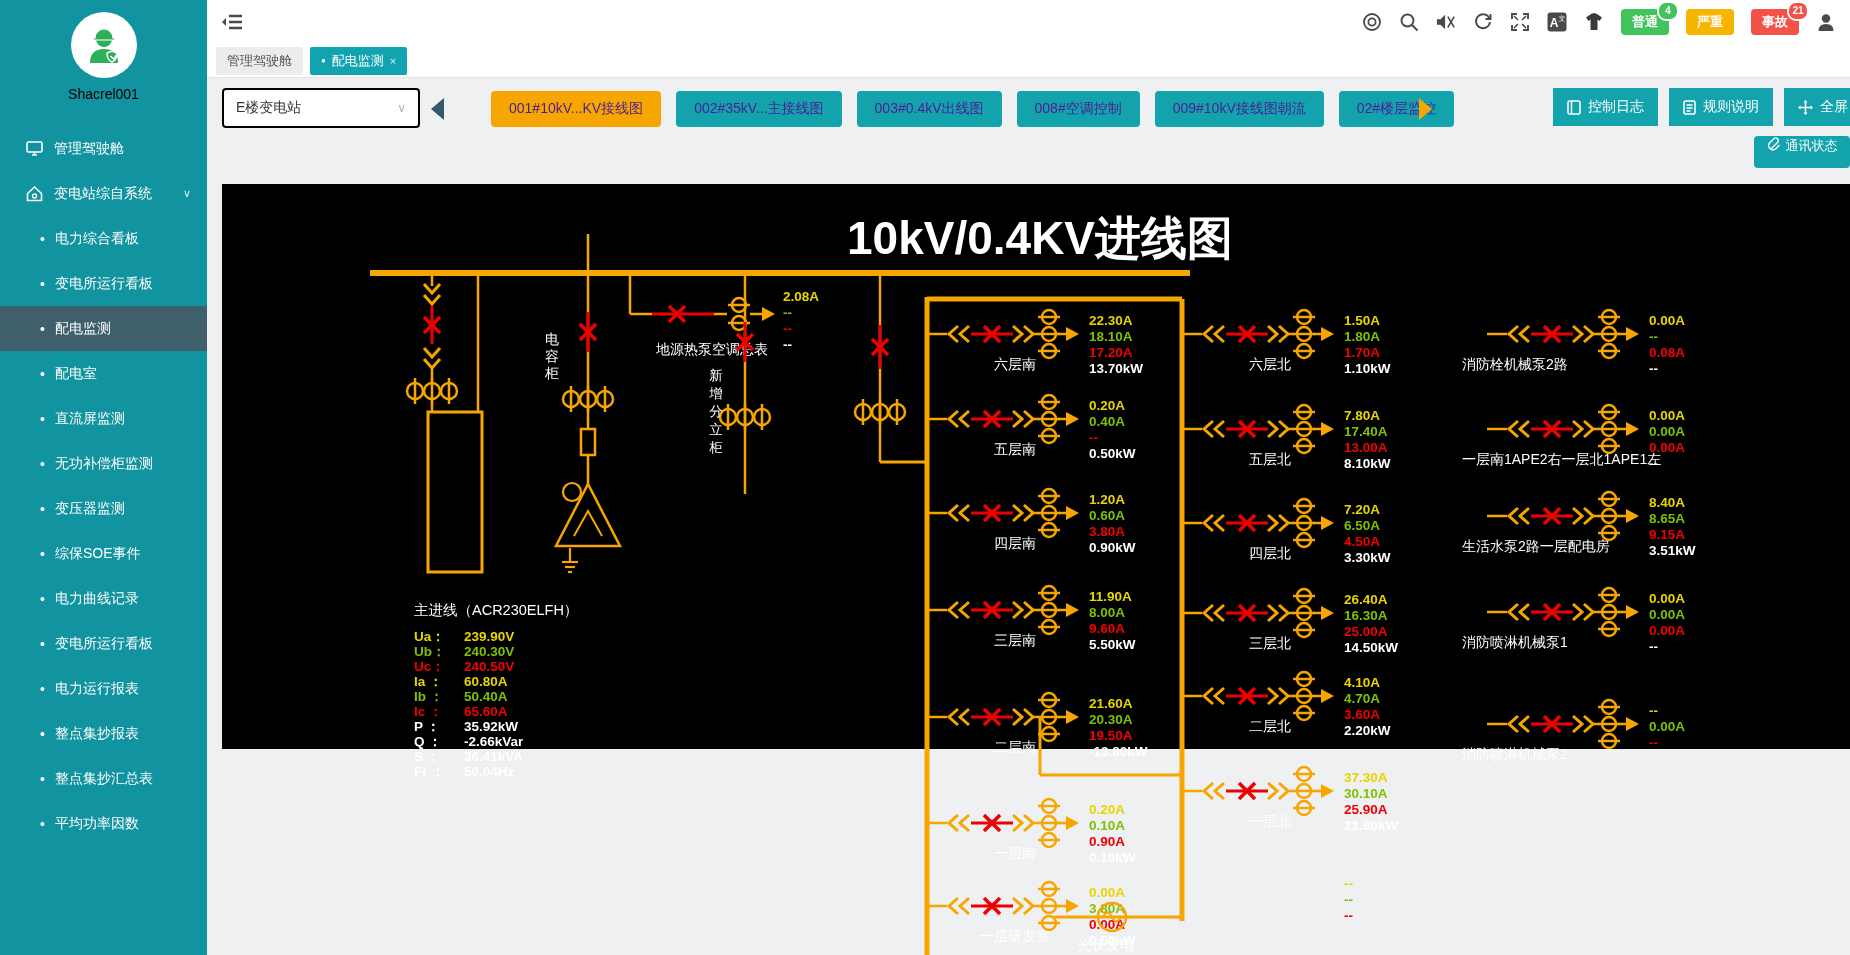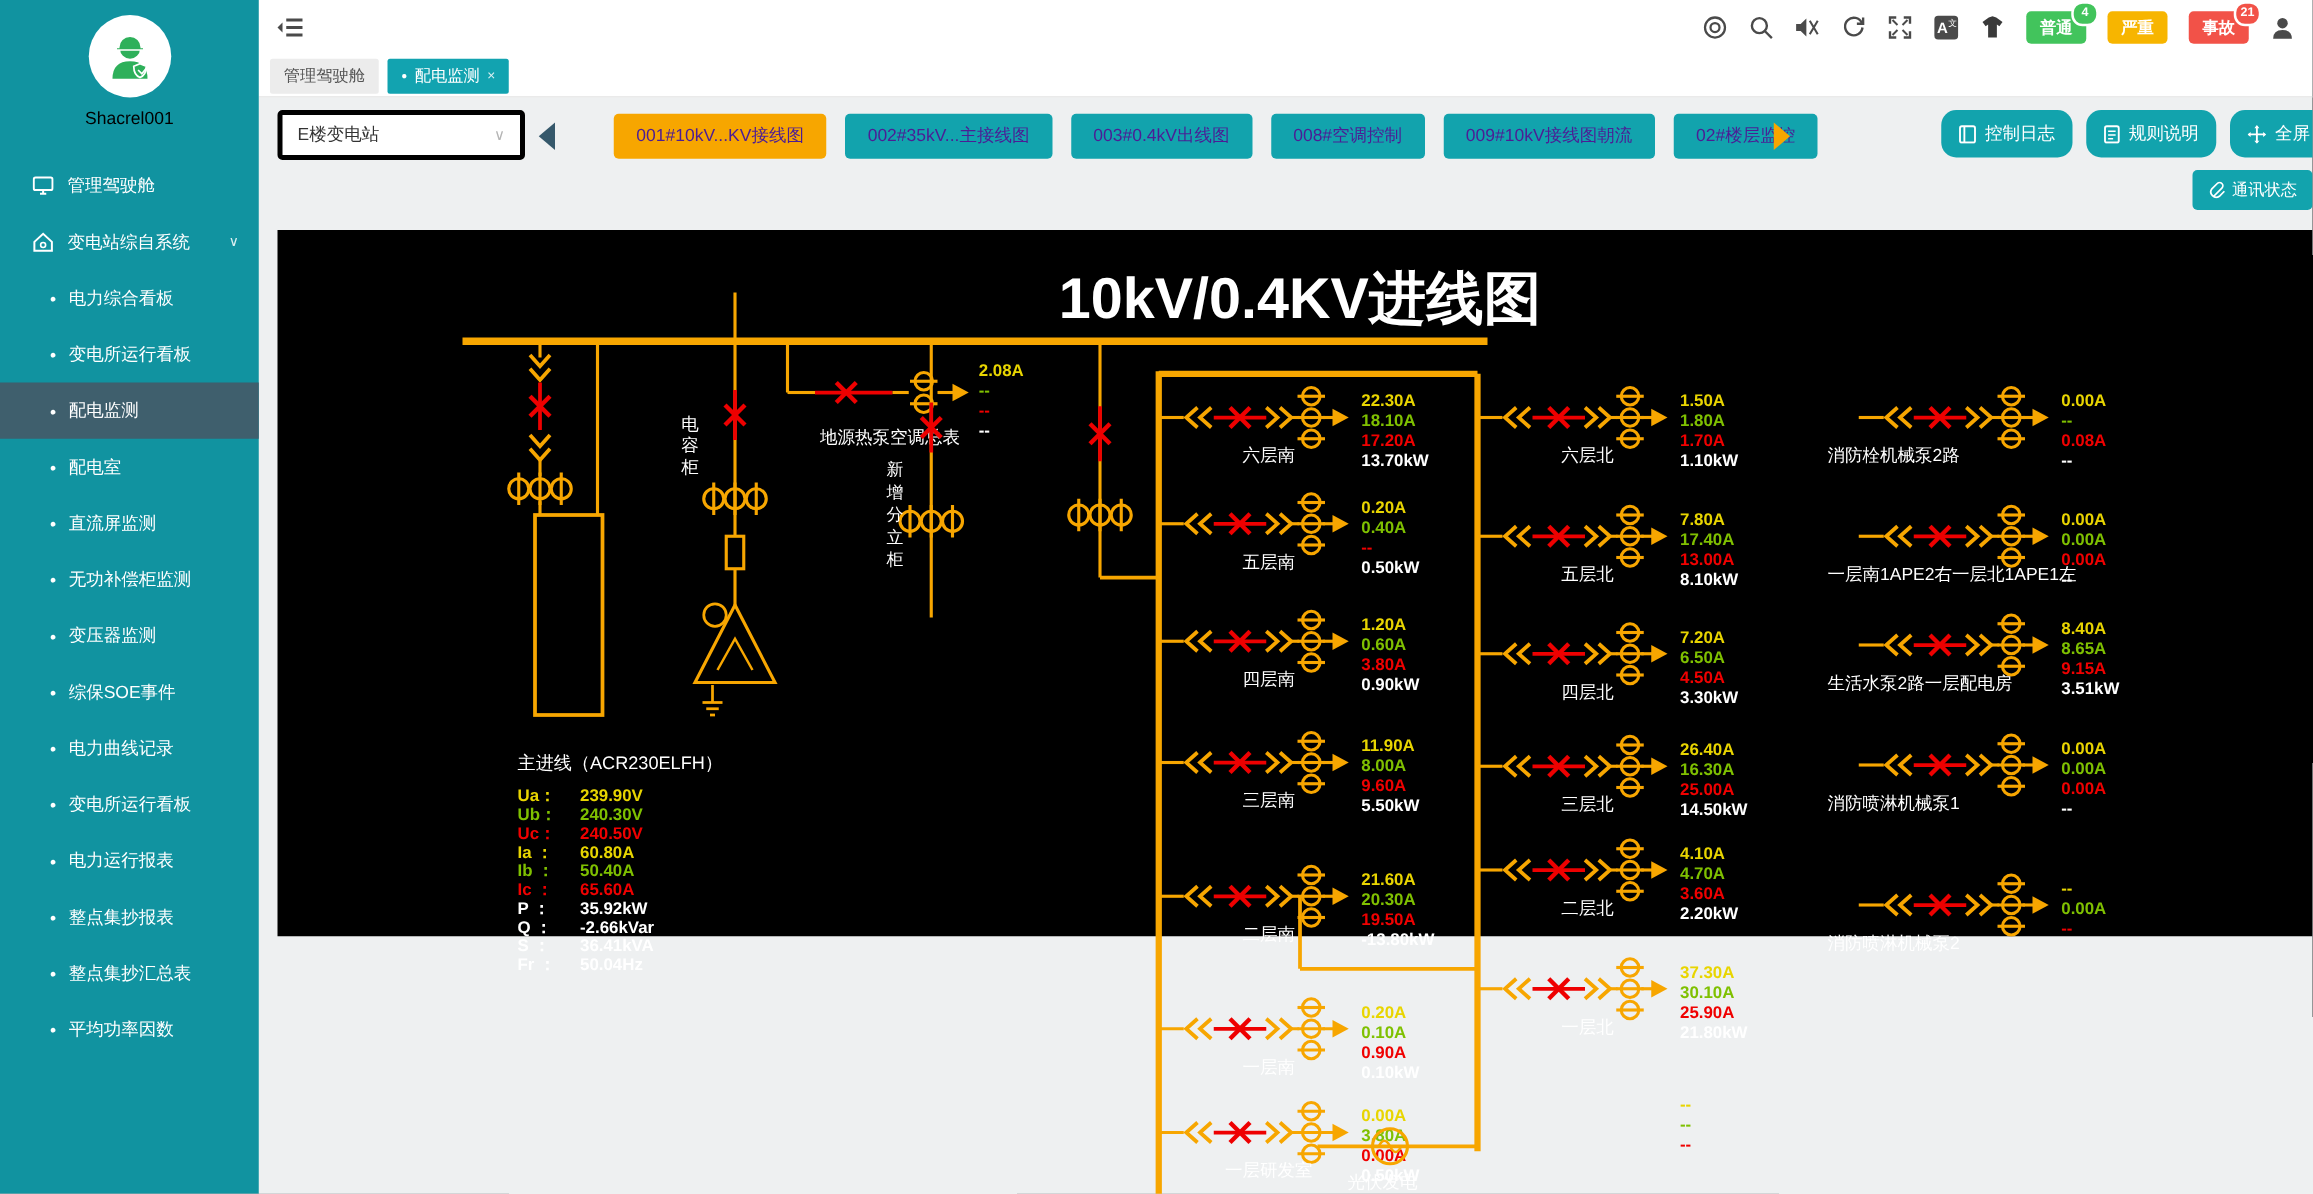--- a/index.html
+++ b/index.html
@@ -30,36 +30,36 @@
   .badge .cnt{position:absolute;top:-8px;right:-10px;min-width:12px;height:16px;padding:0 3px;border-radius:9px;
               border:2px solid #fff;font-size:10px;line-height:16px;text-align:center;font-weight:bold}
   .badge .cnt:empty{display:none}
   .tabsbar{height:33px;background:#fff;border-bottom:1px solid #e3e3e3;display:flex;align-items:center;gap:7px;padding-left:9px}
   .wtab{font-size:13px;padding:5px 11px;background:#ececec;color:#555;cursor:pointer;border-radius:2px;display:flex;align-items:center;gap:6px}
   .wtab.active{background:#12a3b0;color:#fff}
   .wtab .dot{font-size:8px}
   .wtab .x{font-size:11px;opacity:.85}
   
   .tool{position:absolute;font-size:14px}
-  .station{left:15px;top:88px;width:198px;height:40px;background:#fff;border:4px solid #000000;border-radius:4px;
+  .station{left:15px;top:88px;width:198px;height:40px;background:#fff;border:2px solid #000000;border-radius:4px;
            display:flex;align-items:center;padding:0 12px;color:#333;cursor:pointer;box-sizing:border-box}
   .station .dn{margin-left:auto;color:#b5b5b5;font-size:12px}
   .pg-left{left:224px;top:98px;width:0;height:0;border-top:11px solid transparent;border-bottom:11px solid transparent;
            border-right:13px solid #35586b;cursor:pointer}
   .pg-right{left:1212px;top:98px;width:0;height:0;border-top:11px solid transparent;border-bottom:11px solid transparent;
             border-left:13px solid #f7a600;cursor:pointer}
   .dtabs{position:absolute;left:284px;top:91px;display:flex;gap:15px}
   .dtab{height:36px;background:#12a3ad;color:#4c1d95;border:none;border-radius:4px;font-size:14px;
         padding:0 18px;cursor:pointer;font-family:inherit;white-space:nowrap}
   .dtab.active{background:#f7a600}
   .act-btns{position:absolute;left:1346px;top:88px;display:flex;gap:11px}
-  .abtn{height:38px;background:#12a3ad;color:#fff;border:none;border-radius:12px;font-size:14px;padding:0 14px;
+  .abtn{height:38px;background:#12a3ad;color:#fff;border:none;border-radius:0;font-size:14px;padding:0 14px;
         cursor:pointer;display:flex;align-items:center;gap:7px;font-family:inherit;white-space:nowrap}
   .comm{position:absolute;left:1547px;top:136px;width:96px;height:32px;background:#12a3ad;color:#fff;border:none;
-        border-radius:4px;font-size:13px;cursor:pointer;display:flex;align-items:center;justify-content:center;gap:6px;font-family:inherit}
+        border-radius:4px;font-size:13px;cursor:pointer;display:flex;justify-content:center;gap:6px;font-family:inherit}
   
   .canvas{position:absolute;left:15px;top:184px;width:1628px;height:565px;background:#000}
 </style>
 </head>
 <body>
 
 <aside class="sidebar">
   <div class="avatar-wrap">
     <div class="avatar">
       <svg width="44" height="44" viewBox="0 0 44 44">

